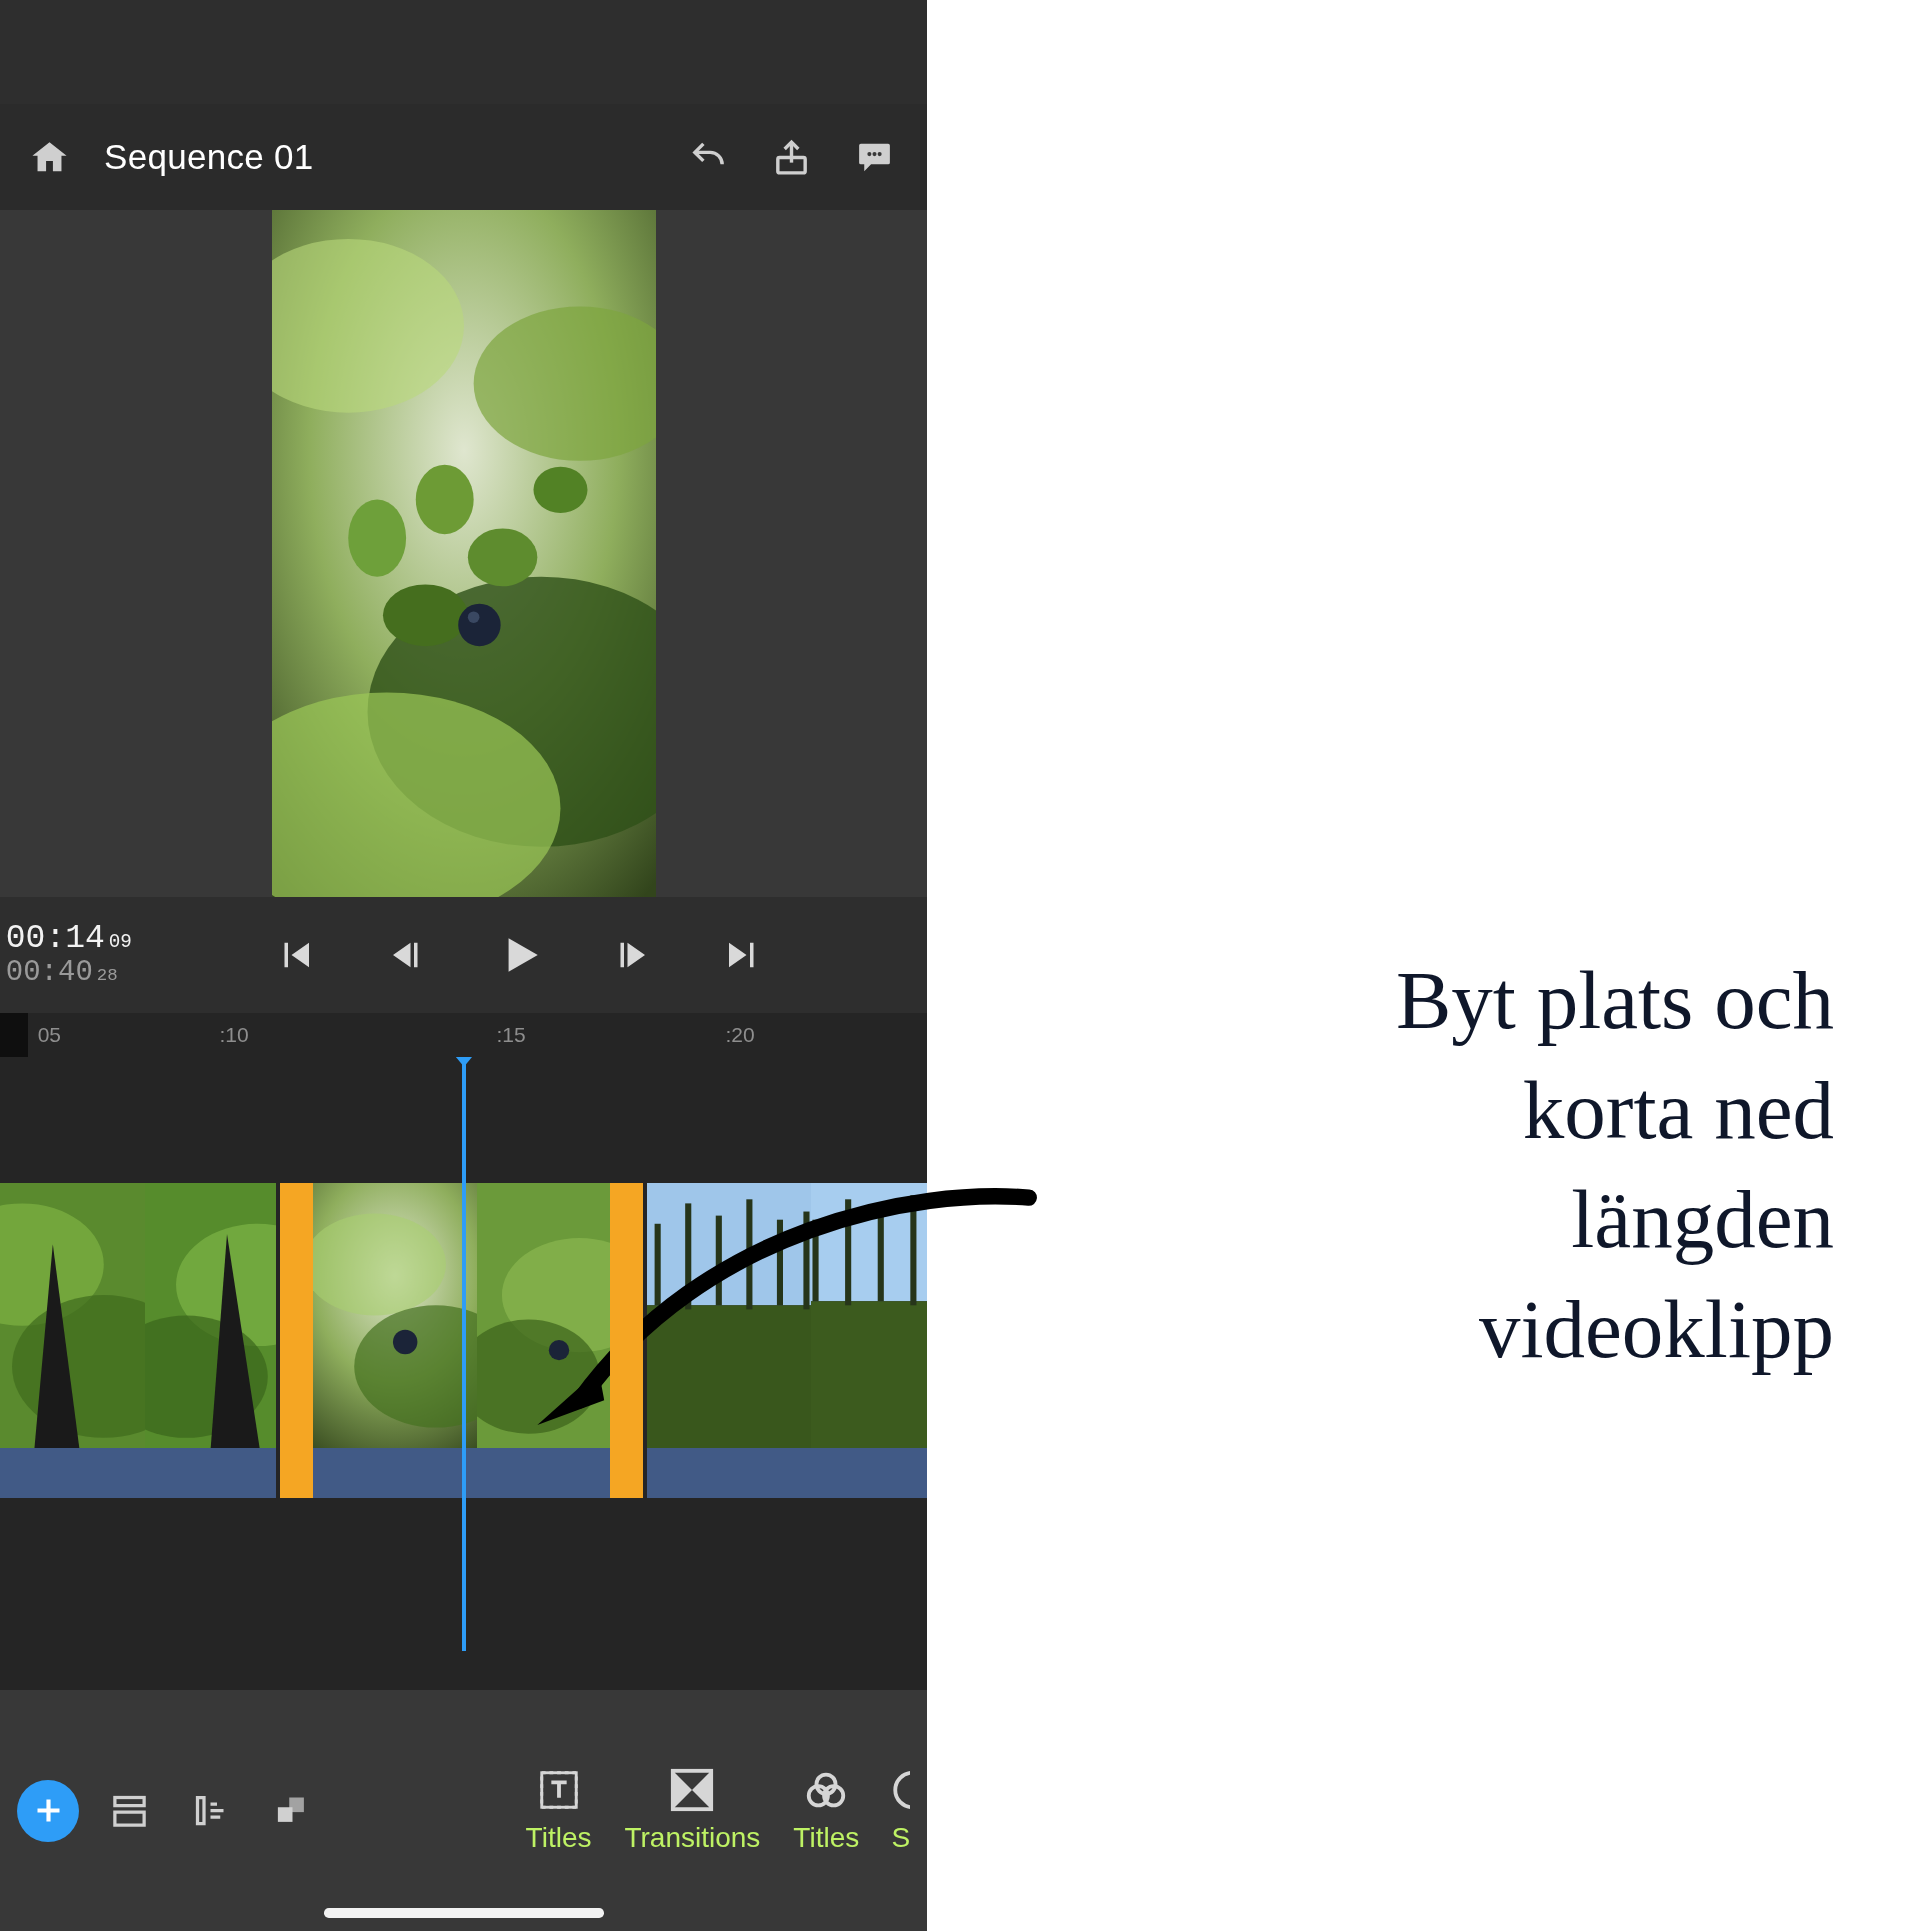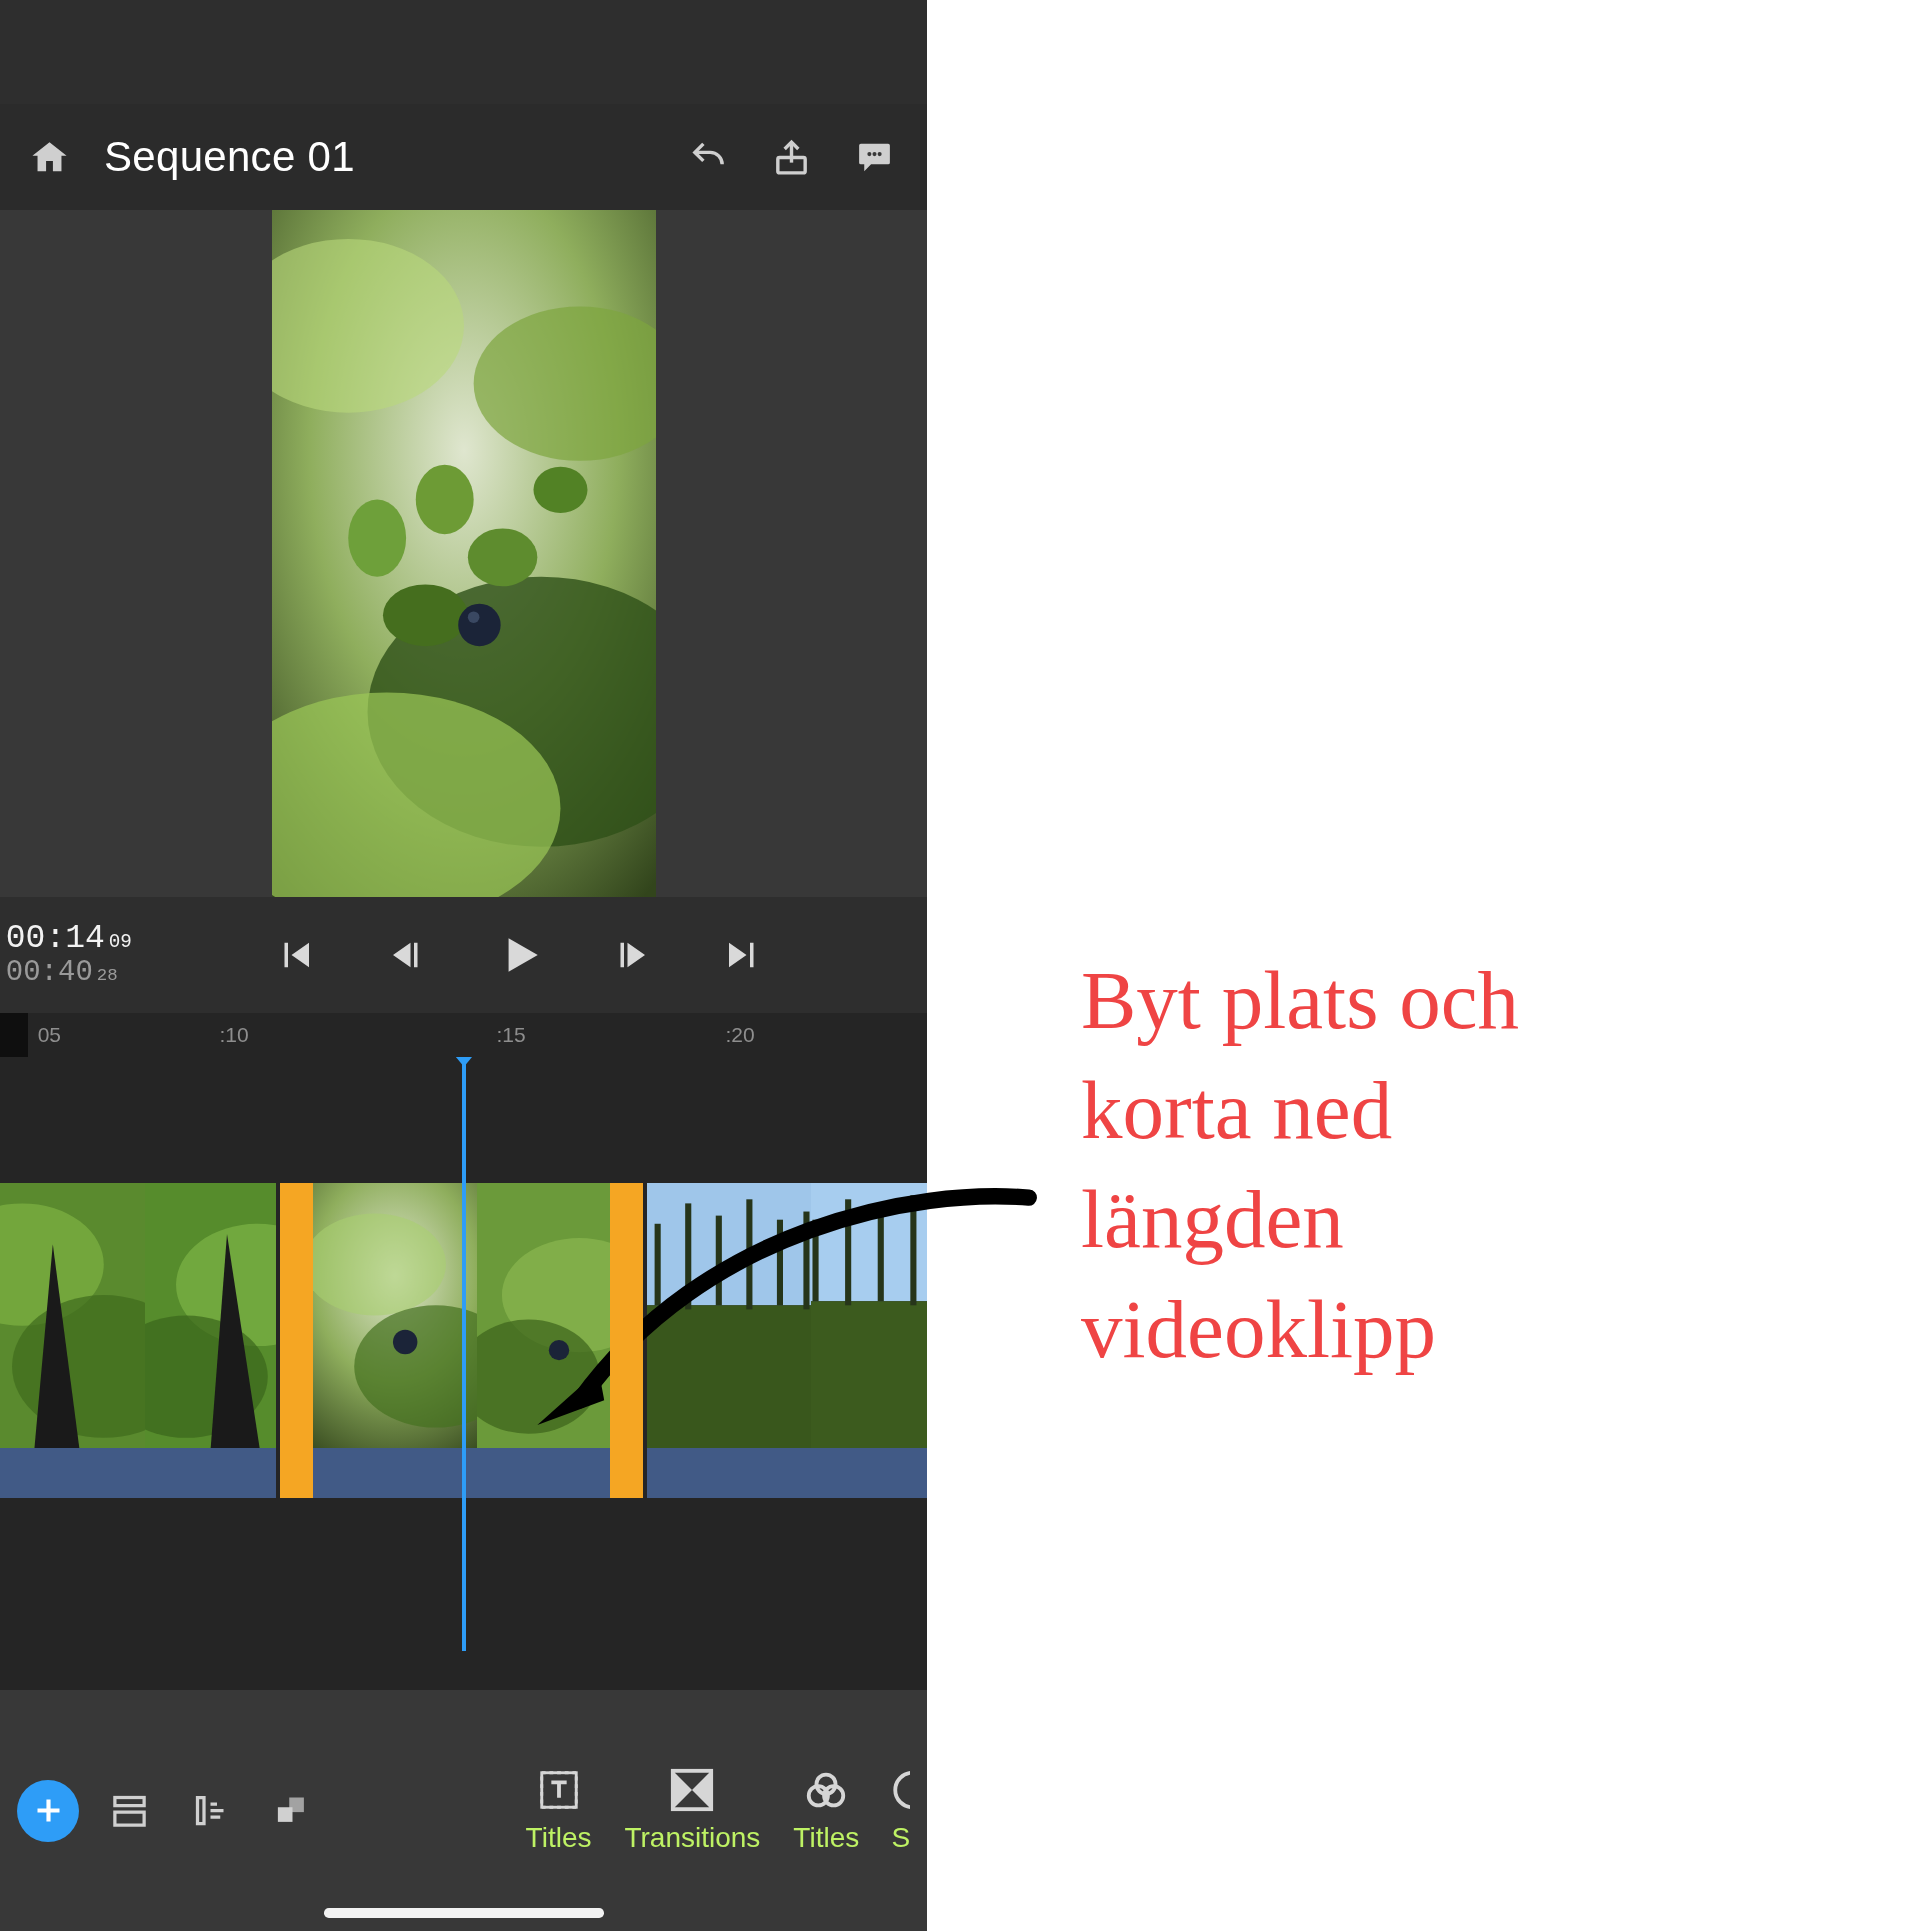--- a/index.html
+++ b/index.html
@@ -37,21 +37,21 @@
     height:106px;
     background:#2b2b2b;
     display:flex;
     align-items:center;
     padding:0 25px 0 21px;
     gap:27px;
   }
   .topbar .title {
     flex:1;
     color:#fff;
-    font-size:42px;
+    font-size:35px;
     font-weight:400;
     letter-spacing:0.3px;
   }
   .iconbtn {
     width:56px; height:56px;
     display:flex; align-items:center; justify-content:center;
     color:#cfcfcf;
     cursor:pointer;
   }
   .iconbtn svg { width:41px; height:41px; display:block; }
@@ -217,25 +217,25 @@
     width:280px; height:9.7px;
     border-radius:4.8px;
     background:#f2f2f2;
   }
 
   
   .annotation {
     position:absolute;
     left:1081px; top:946px;
     width:753px;
-    color:#ef4444;
+    color:#0f172a;
     font-family:"Comic Sans MS","Segoe Script","Bradley Hand",cursive;
     font-size:83px;
     line-height:1.32;
-    text-align:left;
+    text-align:right;
     white-space:pre-line;
   }
   .arrow {
     position:absolute;
     left:512px; top:1159px;
     width:541px; height:309px;
     pointer-events:none;
   }
   .arrow path { stroke:#000; stroke-width:17; fill:none; stroke-linecap:round; }
   .arrow polygon { fill:#000; }

